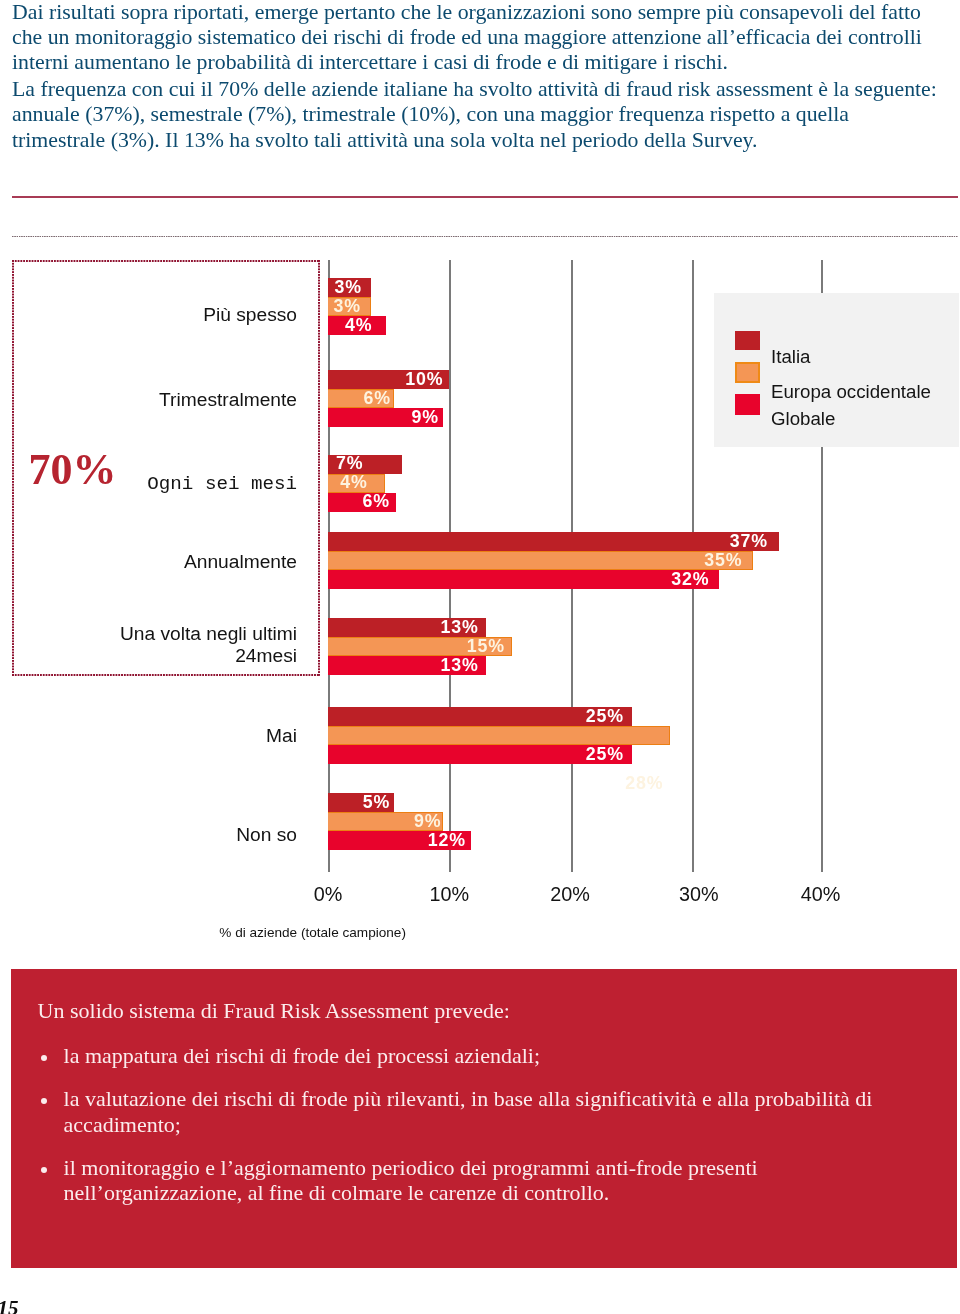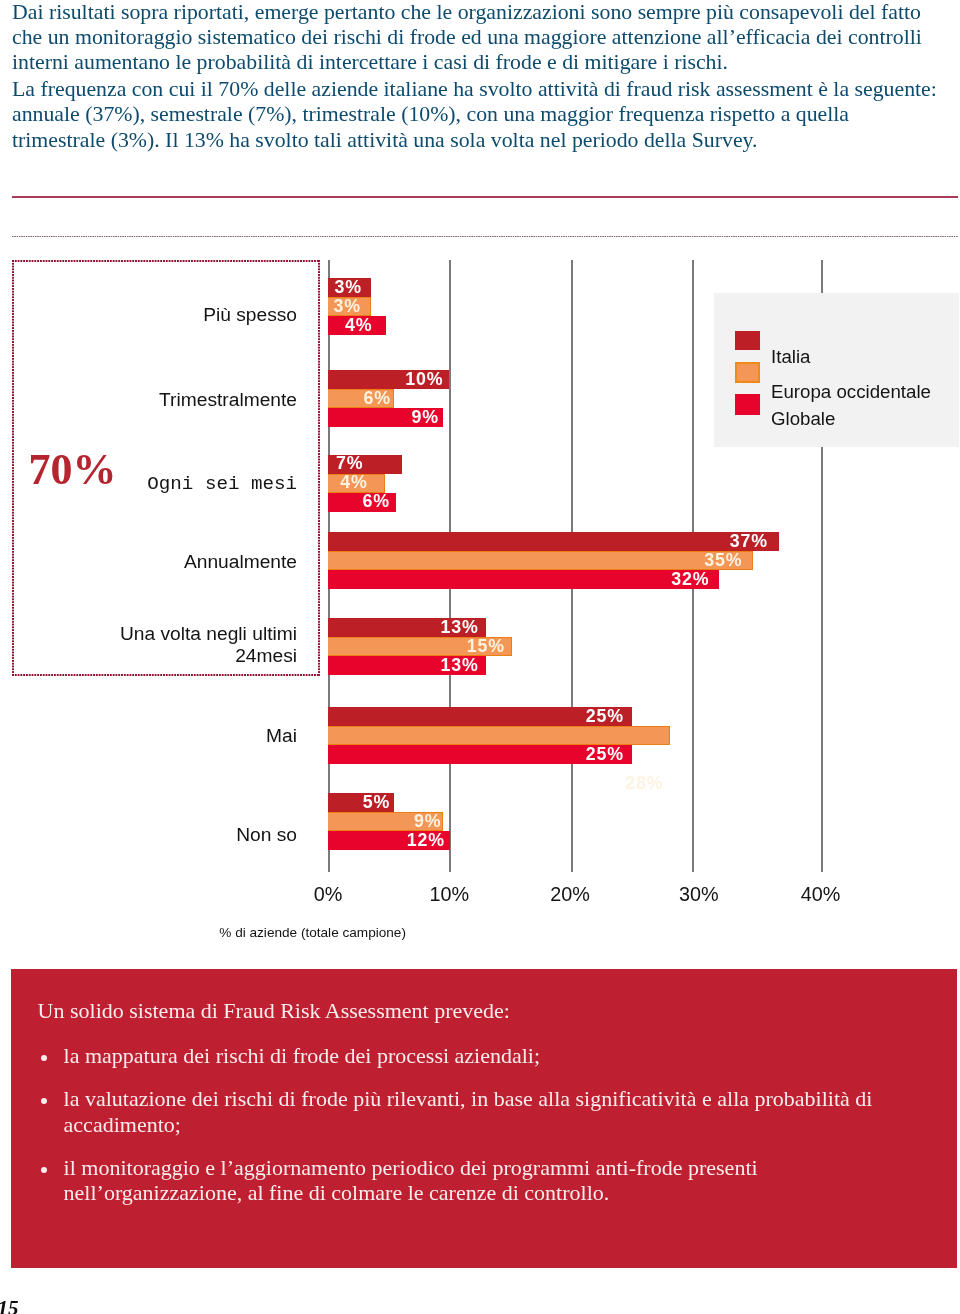--- a/index.html
+++ b/index.html
@@ -158,21 +158,21 @@
           </div>
           <div class="bar" style="left: 0px; top: 485.4px; width: 304px; background: rgb(232, 3, 44);">
             <span class="blab" style="right: 8px;">25%</span>
           </div>
           <div class="bar" style="left: 0px; top: 533px; width: 66px; background: rgb(188, 32, 38);">
             <span class="blab" style="right: 3.8px;">5%</span>
           </div>
           <div class="bar" style="left: 0px; top: 552px; width: 115px; background: rgb(244, 150, 85); box-sizing: border-box; border-width: 1.5px 1.5px 1.5px 0px; border-top-style: solid; border-right-style: solid; border-bottom-style: solid; border-left-style: initial; border-top-color: rgb(236, 127, 19); border-right-color: rgb(236, 127, 19); border-bottom-color: rgb(236, 127, 19); border-left-color: initial; border-image: initial;">
             <span class="blab" style="right: 0.5px; color: rgb(253, 243, 224);">9%</span>
           </div>
-          <div class="bar" style="left: 0px; top: 571px; width: 122px; background: rgb(232, 3, 44); text-align: center;">
+          <div class="bar" style="left: 0px; top: 571px; width: 143px; background: rgb(232, 3, 44); text-align: center;">
             <span class="blab" style="right: 5px;">12%</span>
           </div>
         </div>
     </div>
     <div class="ylabels">
         <div class="ycat" style="top: 304.448px;"><span>Più spesso</span></div>
         <div class="ycat" style="top: 388.648px;"><span>Trimestralmente</span></div>
         <div class="ycat" style="top: 474.048px; font-family: Liberation Mono, monospace;"><span>Ogni sei mesi</span></div>
         <div class="ycat" style="top: 550.748px;"><span>Annualmente</span></div>
         <div class="ycat" style="top: 622.948px;"><span>Una volta negli ultimi</span><br><span>24mesi</span></div>

